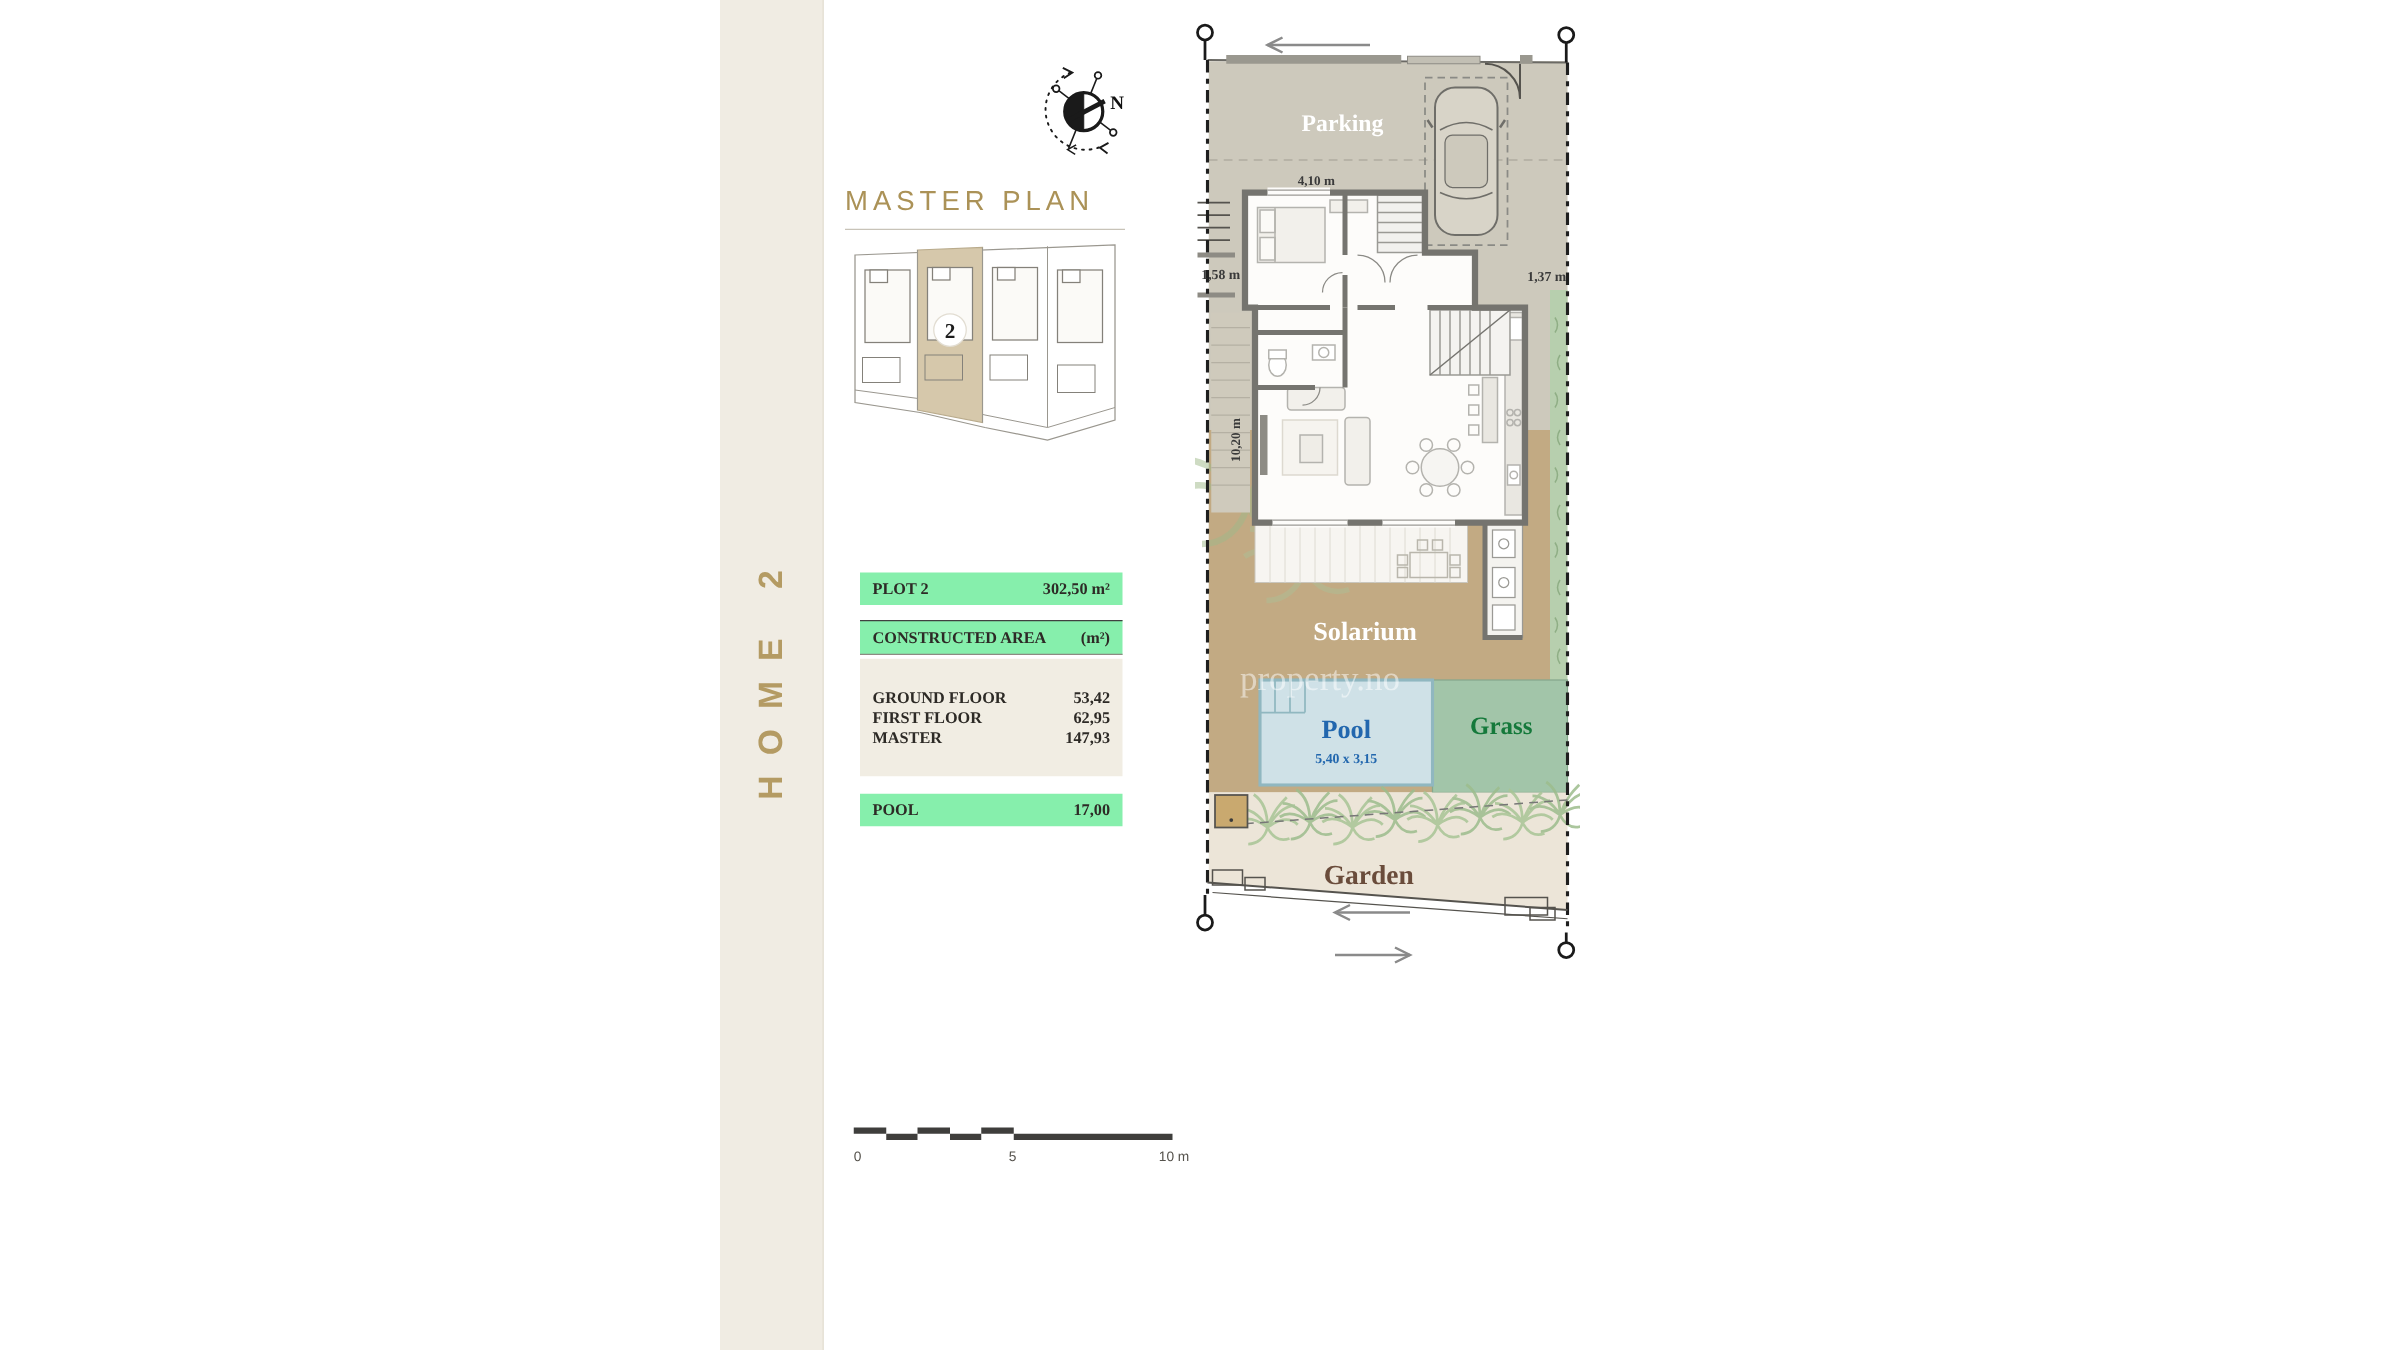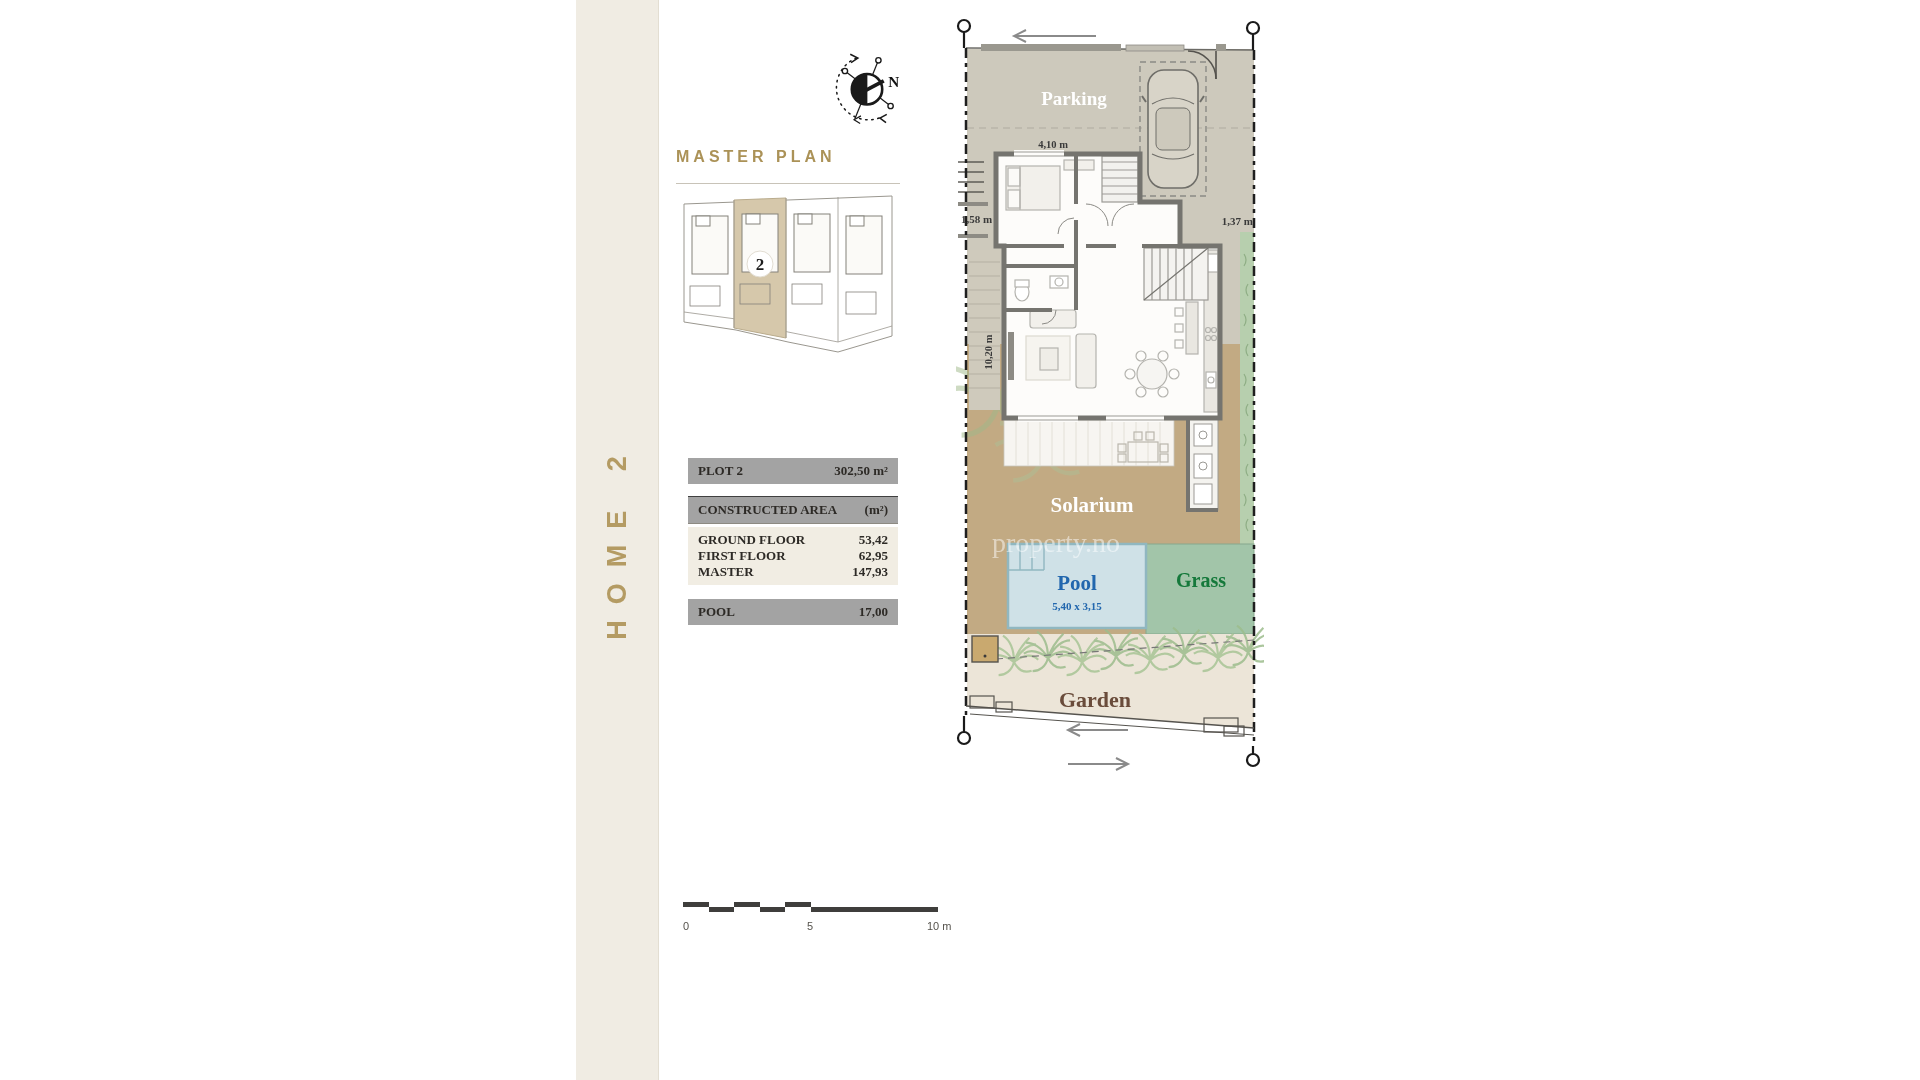--- a/index.html
+++ b/index.html
@@ -9,38 +9,38 @@
   
   .sidebar{position:absolute;left:576px;top:0;width:82px;height:1080px;
            background:#f0ece3;border-right:1px solid #e3ded2;}
   .sidebar-label{position:absolute;left:41px;top:540px;
            transform:translate(-50%,-50%) rotate(-90deg);
            white-space:nowrap;font-family:"Liberation Sans",sans-serif;
            font-weight:bold;font-size:27px;letter-spacing:16px;color:#b49b63;}
 
   
   .mp-title{position:absolute;left:676px;top:148px;width:224px;
-           font-family:"Liberation Sans",sans-serif;font-weight:bold;
-           font-size:16px;letter-spacing:4px;color:#ab9257;}
+           font-family:"Liberation Sans",sans-serif;font-weight:normal;
+           font-size:22px;letter-spacing:4px;color:#ab9257;}
   .mp-rule{position:absolute;left:676px;top:183px;width:224px;height:1px;
            background:#c8c3b8;}
   .mp-thumb{position:absolute;left:676px;top:188px;}
 
   
   .compass{position:absolute;left:832px;top:46px;}
 
   
   .info-table{position:absolute;left:688px;top:458px;width:210px;
            font-size:13px;font-weight:bold;}
-  .row{background:#a3a3a3;display:flex;justify-content:space-between;
+  .row{background:#86efac;display:flex;justify-content:space-between;
            padding:5px 10px;line-height:16px;}
   .row .val{text-align:right;}
   .gap{height:12px;}
   .hdr{border-top:1px solid #404040;border-bottom:1px solid #8d8a82;}
-  .block{background:#f1ede3;padding:5px 10px;}
+  .block{background:#f1ede3;padding:23px 10px;}
   .block .line{display:flex;justify-content:space-between;line-height:16px;}
 
   
   .scalebar{position:absolute;left:683px;top:902px;width:270px;height:36px;}
   .sb-seg{position:absolute;height:5px;background:#3f3e3c;}
   .sb-lbl{position:absolute;top:18px;font-family:"Liberation Sans",sans-serif;
           font-size:11px;color:#55524c;}
 
   
   .siteplan{position:absolute;left:956px;top:4px;}

